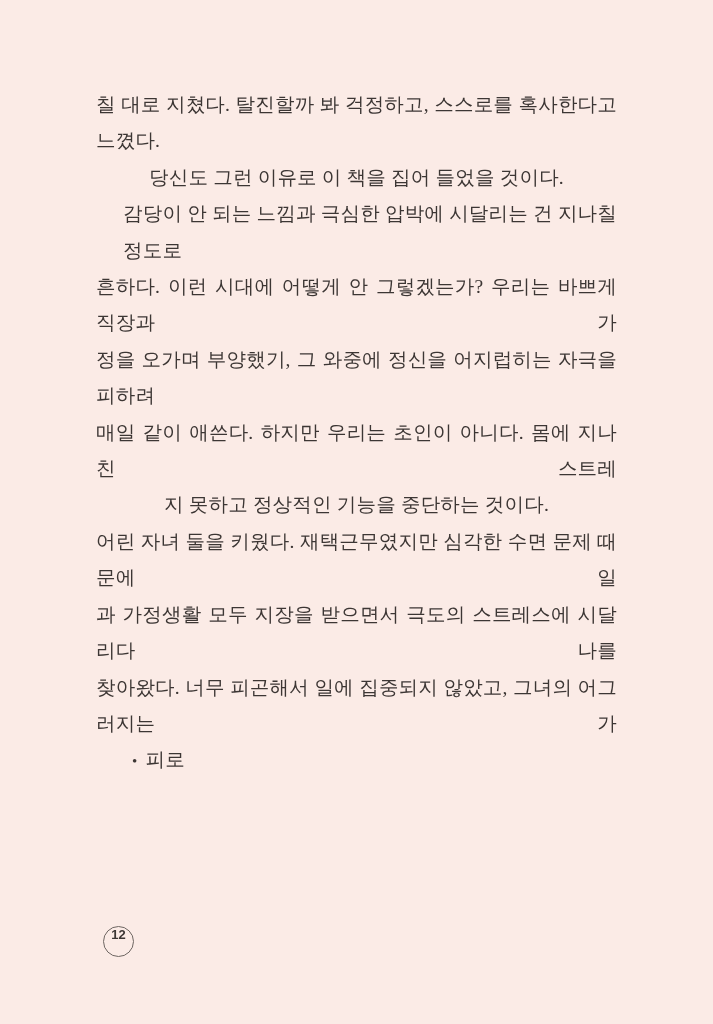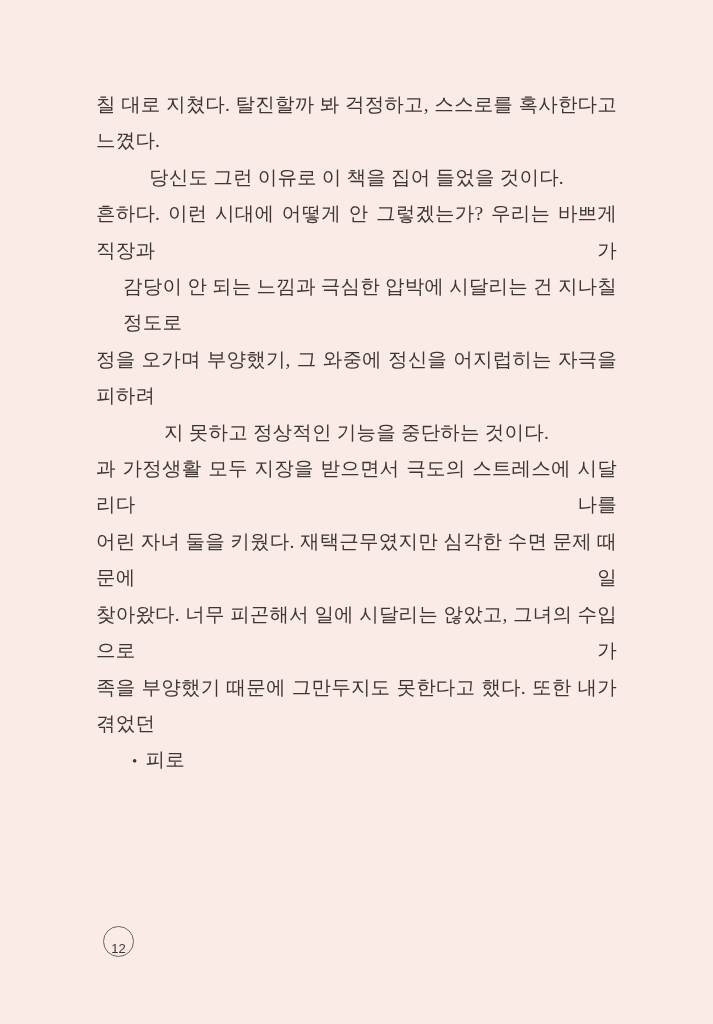--- a/index.html
+++ b/index.html
@@ -57,46 +57,47 @@
   .page-number-badge {
     position: absolute;
     left: 103px;
     top: 926px;
     width: 31px;
     height: 31px;
     border: 1px solid #6e6662;
     border-radius: 50%;
     box-sizing: border-box;
     display: flex;
-    align-items: flex-end;
+    align-items: flex-start;
     justify-content: center;
     font-family: "Liberation Sans", sans-serif;
     font-size: 13px;
     color: #3c3634;
+    font-weight: bold;
   }
 </style>
 </head>
 <body>
 
 <div class="book-page">
 
   <div class="text-block">
 
     <div class="ln fill">칠 대로 지쳤다. 탈진할까 봐 걱정하고, 스스로를 혹사한다고 느꼈다.</div>
     <div class="ln">당신도 그런 이유로 이 책을 집어 들었을 것이다.</div>
 
+    <div class="ln fill ind">감당이 안 되는 느낌과 극심한 압박에 시달리는 건 지나칠 정도로</div>
     <div class="ln fill">흔하다. 이런 시대에 어떻게 안 그렇겠는가? 우리는 바쁘게 직장과 가</div>
-    <div class="ln fill ind">감당이 안 되는 느낌과 극심한 압박에 시달리는 건 지나칠 정도로</div>
     <div class="ln fill">정을 오가며 부양했기, 그 와중에 정신을 어지럽히는 자극을 피하려</div>
+    <div class="ln fill">매일 같이 애쓴다. 하지만 우리는 초인이 아니다. 몸에 지나친 스트레</div>
     <div class="ln">지 못하고 정상적인 기능을 중단하는 것이다.</div>
 
+    <div class="ln fill">어린 자녀 둘을 키웠다. 재택근무였지만 심각한 수면 문제 때문에 일</div>
     <div class="ln fill">과 가정생활 모두 지장을 받으면서 극도의 스트레스에 시달리다 나를</div>
-    <div class="ln fill">어린 자녀 둘을 키웠다. 재택근무였지만 심각한 수면 문제 때문에 일</div>
-    <div class="ln fill">찾아왔다. 너무 피곤해서 일에 시달리는 않았고, 그녀의 수입으로 가</div>
-    <div class="ln fill">족을 부양했기 때문에 그만두지도 못한다고 했다. 또한 내가 겪었던</div>
+    <div class="ln fill">찾아왔다. 너무 피곤해서 일에 집중되지 않았고, 그녀의 어그러지는 가</div>
 
     <div class="bullet-row">
       <span class="dot">•</span>
       <span class="btext">피로</span>
     </div>
 
   </div>
 
   <div class="page-number-badge">
     <span>12</span>

